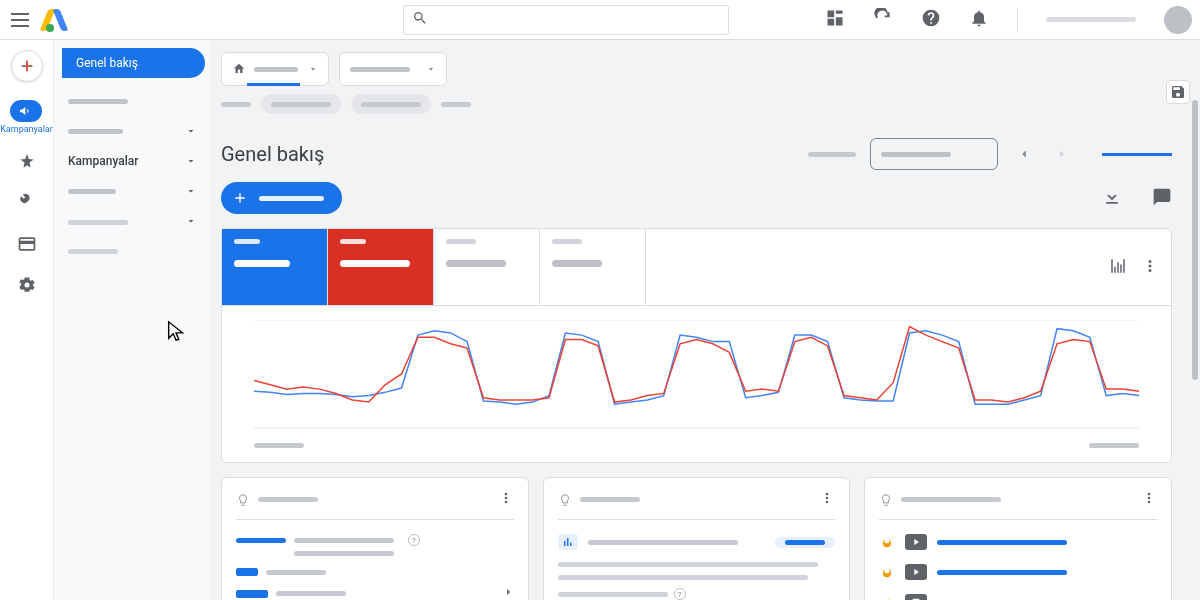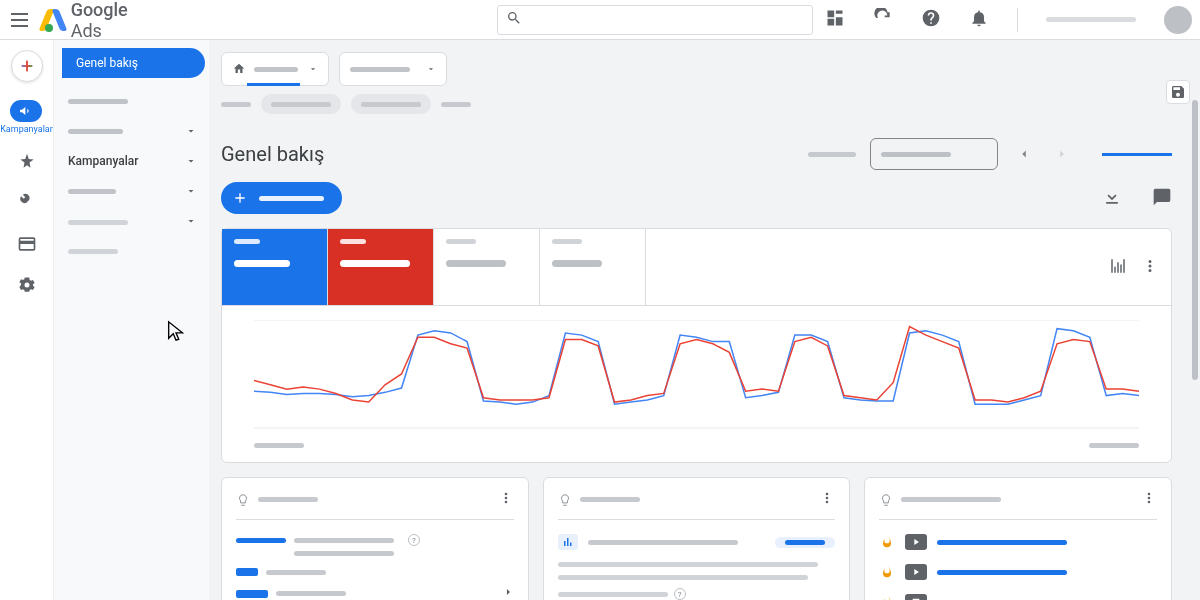--- a/index.html
+++ b/index.html
@@ -142,21 +142,20 @@
 <div class="header">
   <div class="hamburger-icon">
       <span></span>
       <span></span>
       <span></span>
     </div>
   <div class="logo-wrap">
     <div class="logo-a">
         <div class="logo-a-dot"></div>
       </div>
-    <div class="logo-g"><b>Google</b> <span>Ads</span></div>
   </div>
   <div class="search-box">
     <span class="search-icon"><svg viewBox="0 0 24 24">
           <path d="M15.5 14h-.79l-.28-.27A6.471 6.471 0 0016 9.5 6.5 6.5 0 109.5 16a6.47 6.47 0 004.23-1.57l.27.28v.79l5 4.99L20.49 19l-4.99-5zM9.5 14A4.5 4.5 0 119.5 5a4.5 4.5 0 010 9z"></path>
         </svg></span>
   </div>
   <div class="hdr-icons">
     <span><svg viewBox="0 0 24 24">
           <path d="M3 3h8v8H3V3zm10 0h8v4h-8V3zM3 13h8v8H3v-8zm10-2h8v10h-8V11z"></path>
         </svg></span>

